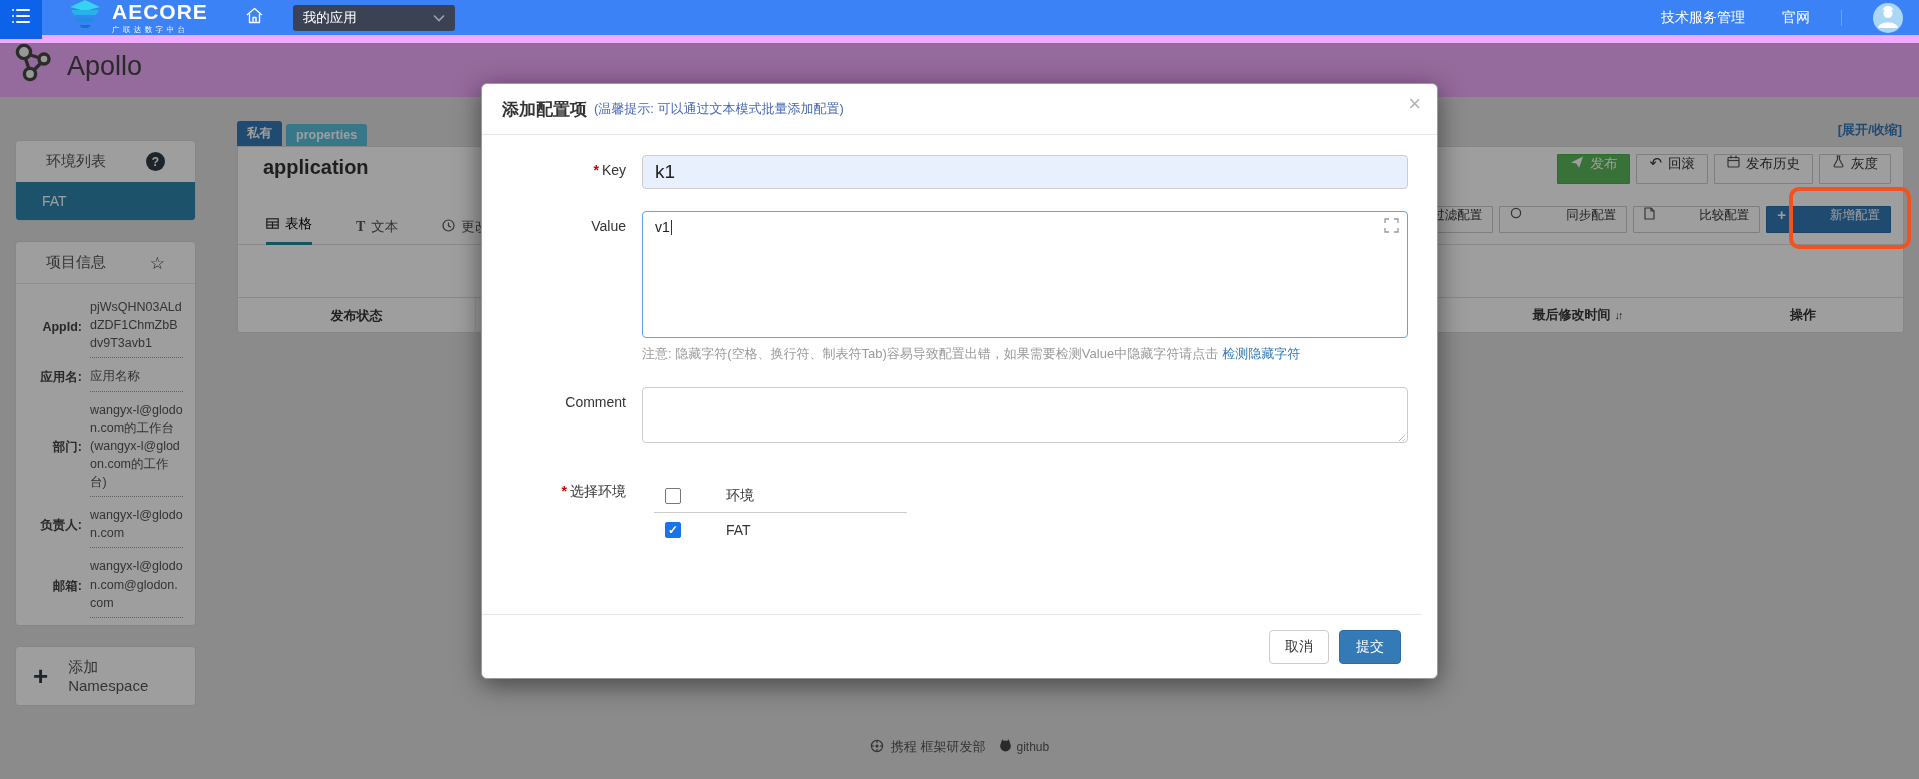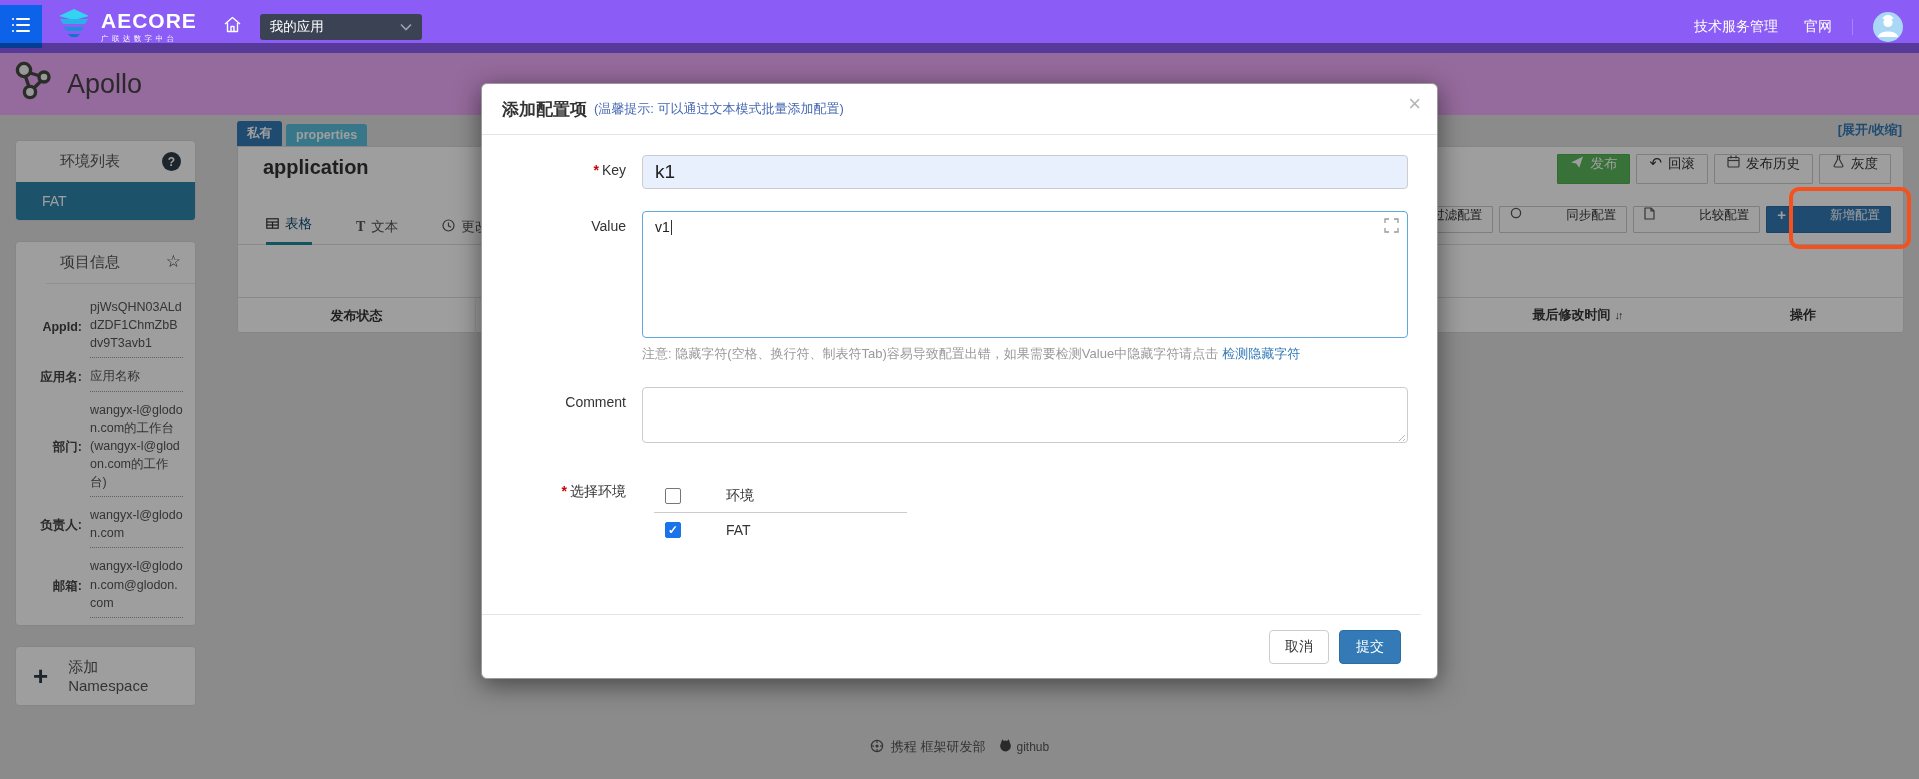--- a/index.html
+++ b/index.html
@@ -1,21 +1,21 @@
 <!DOCTYPE html>
 <html><head>
 <meta charset="utf-8">
 <style>
   * { margin:0; padding:0; box-sizing:border-box; }
   html,body { width:1919px; height:779px; }
   body { font-family:"Liberation Sans", sans-serif; background:#e0e0e0; overflow:hidden; }
   .page { position:relative; width:1919px; height:779px; background:#e0e0e0; overflow:hidden; }
 
   
-  .topbar { position:relative; z-index:5; height:53px; background:#8b5cf6; display:flex; align-items:center; color:#fff; }
+  .topbar { position:relative; z-index:5; height:35px; background:#3b82f6; display:flex; align-items:center; color:#fff;gap:11px; }
   .hamburger { width:42px; height:43px; background:#0c62e8; display:flex; align-items:center; justify-content:center; cursor:pointer; flex-shrink:0; }
   .brand { display:flex; align-items:center; gap:9px; margin-left:14px; cursor:pointer; }
   .brand-text { display:flex; flex-direction:column; }
   .brand-name { font-size:21px; font-weight:bold; letter-spacing:1px; line-height:1; }
   .brand-sub { font-size:7.5px; letter-spacing:3.4px; margin-top:3px; white-space:nowrap; }
   .home-btn { margin-left:26px; display:flex; align-items:center; cursor:pointer; }
   .app-select { margin-left:18px; width:162px; height:26px; background:#3a4254; border-radius:3px; display:flex; align-items:center; justify-content:space-between; padding:0 10px; font-size:13.5px; cursor:pointer; }
   .tb-spacer { flex:1; }
   .tb-link { font-size:14px; color:#fff; text-decoration:none; cursor:pointer; }
   .tb-link.first { margin-right:26px; }
@@ -25,21 +25,21 @@
 
   
   .apollo-strip { height:62px; background:#f0abfc; display:flex; align-items:center; gap:13px; padding-left:14px; }
   .apollo-text { font-size:27px; color:#454545; }
 
   
   .content { position:absolute; top:105px; left:0; right:0; bottom:0; }
 
   .sidebar { position:absolute; left:15px; top:35px; width:181px; }
   .spanel { background:#fff; border:1px solid #d9d9d9; border-radius:4px; margin-bottom:20px; }
-  .spanel-h { display:flex; justify-content:space-between; align-items:flex-start; padding:11px 14px; font-size:15px; color:#555;margin-left:30px; }
+  .spanel-h { display:flex; justify-content:space-between; align-items:flex-end; padding:11px 30px; font-size:15px; color:#555; }
   .q-icon { width:19px; height:19px; border-radius:50%; background:#2e3b47; color:#fff; font-size:12px; font-weight:bold; display:flex; align-items:center; justify-content:center; cursor:pointer; }
   .star-icon { font-size:17px; color:#333; cursor:pointer; line-height:1; }
   .env-item { height:38px; background:#2e86ad; color:#fff; font-size:14px; display:flex; align-items:center; padding-left:26px; border-radius:0 0 3px 3px; cursor:pointer; }
   .proj-body { padding:8px 12px 4px 10px; }
   .p-row { display:flex; padding:3px 0; }
   .p-label { width:64px; text-align:right; padding-right:8px; font-size:12.5px; color:#444; font-weight:bold; flex-shrink:0; align-self:center; }
   .p-value { flex:1; font-size:12.5px; color:#555; word-break:break-all; line-height:1.45; border-bottom:1px dotted #999; padding:3px 0 5px; }
   .addns { display:flex; align-items:center; height:58px; padding:0 17px; gap:20px; cursor:pointer; }
   .addns-plus { font-size:26px; font-weight:bold; color:#2e3b47; line-height:1; }
   .addns-label { font-size:15px; color:#555; }
@@ -55,21 +55,21 @@
   .ns-title { font-size:20px; font-weight:bold; color:#333; padding:9px 0 0 25px; height:39px; }
   .actions1 { position:absolute; top:7px; right:12px; display:flex; gap:6px; }
   .btn { display:inline-flex; align-items:flex-start; gap:6px; height:30px; padding:0 12px; background:#fff; border:1px solid #ccc; border-radius:1px; font-size:13.5px; color:#333; cursor:pointer; white-space:nowrap; }
   .btn.green { background:#5cb85c; border-color:#4cae4c; color:#fff; }
   .btn.primary { background:#337ab7; border-color:#2e6da4; color:#fff; }
   .btn.small { height:27px; font-size:12.5px; padding:0 10px;gap:44px; }
   .undo-glyph { font-size:15px; line-height:1; }
 
   .tabs-row { position:relative; display:flex; gap:44px; align-items:flex-end; border-bottom:1px solid #ddd; padding-left:28px; height:36px; margin-top:23px; }
   .tab { display:flex; align-items:center; gap:6px; font-size:13.5px; color:#555; padding-bottom:9px; cursor:pointer; margin-bottom:-1px; }
-  .tab.active { color:#0c4a6e; border-bottom:3px solid #20899a; }
+  .tab.active { color:#000000; border-bottom:3px solid #20899a; }
   .t-glyph { font-weight:bold; font-size:14px; font-family:"Liberation Serif", serif; }
   .actions2 { position:absolute; top:-3px; right:12px; display:flex; gap:6px; }
 
   .toolbar-gap { height:52px; }
   .thead { display:flex; border-top:1px solid #ddd; height:35px; align-items:center; font-size:13px; font-weight:bold; color:#333; }
   .th-status { width:238px; text-align:center; border-right:1px solid #ececec; line-height:35px; height:35px; }
   .th-fill { flex:1; }
   .th-time { width:250px; display:flex; justify-content:center; align-items:center; gap:4px; cursor:pointer; }
   .sort-glyph { font-size:11px; letter-spacing:-2px; padding-right:2px; }
   .th-op { width:200px; text-align:center; }

